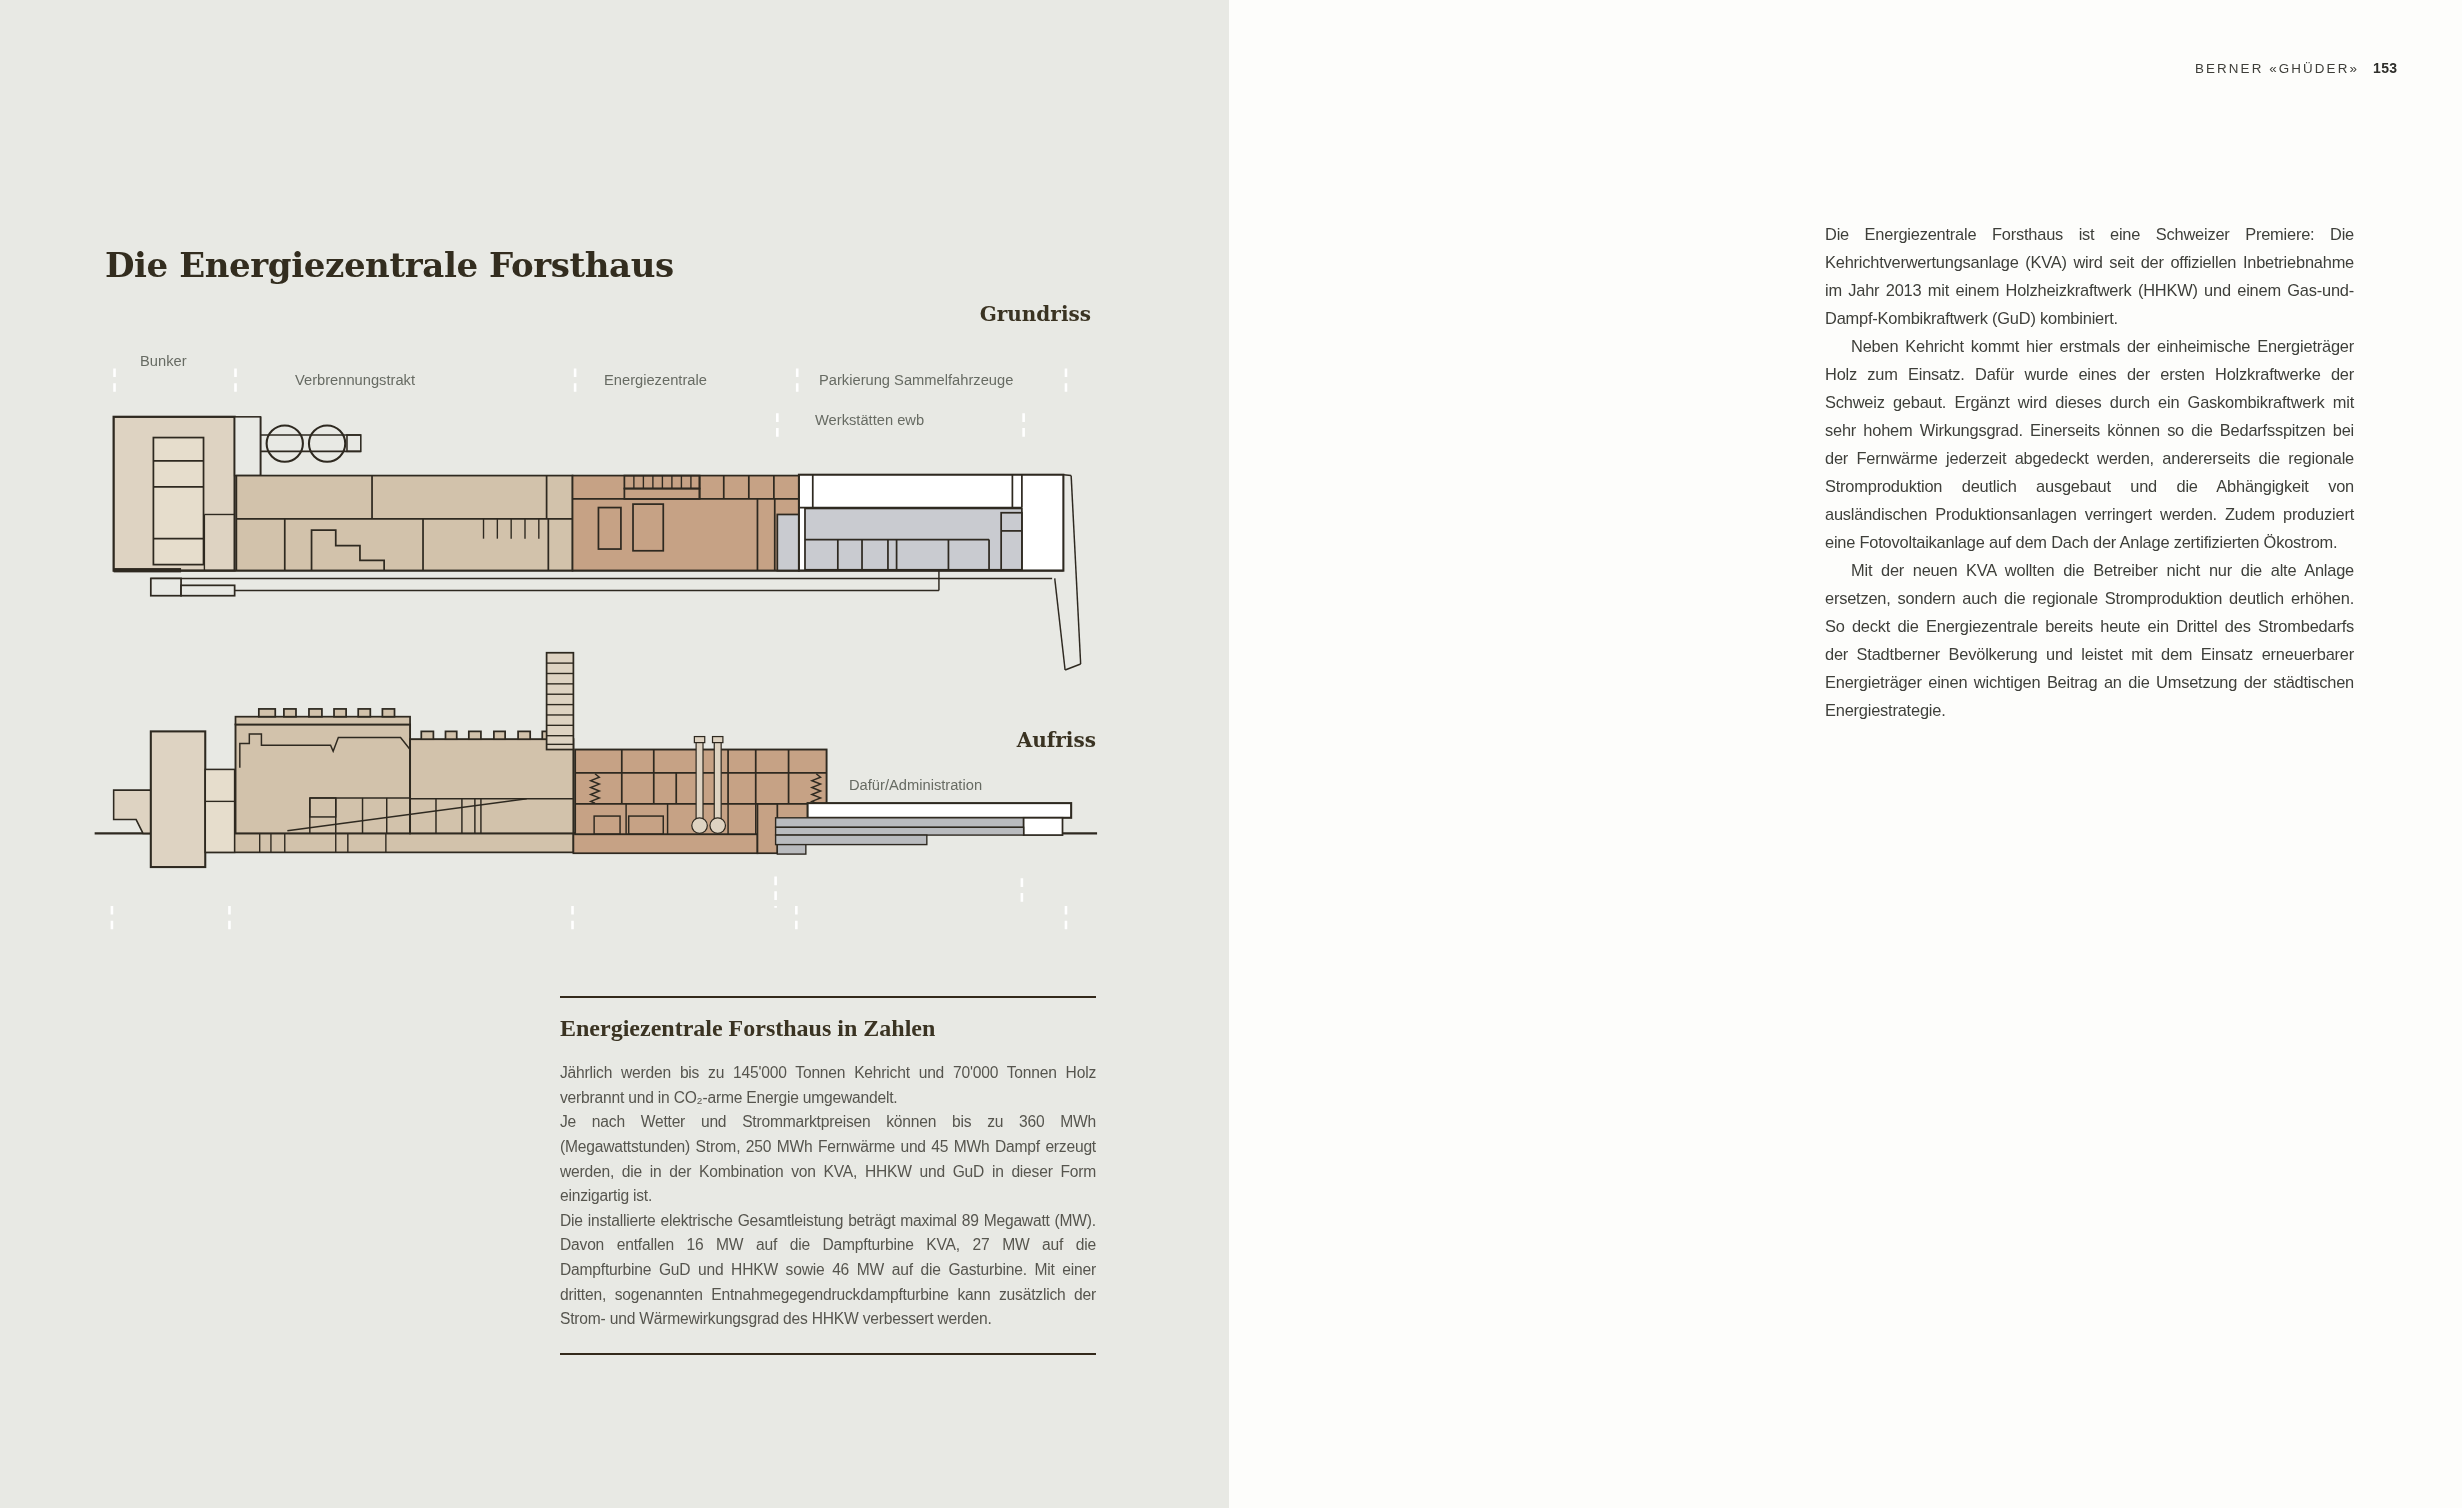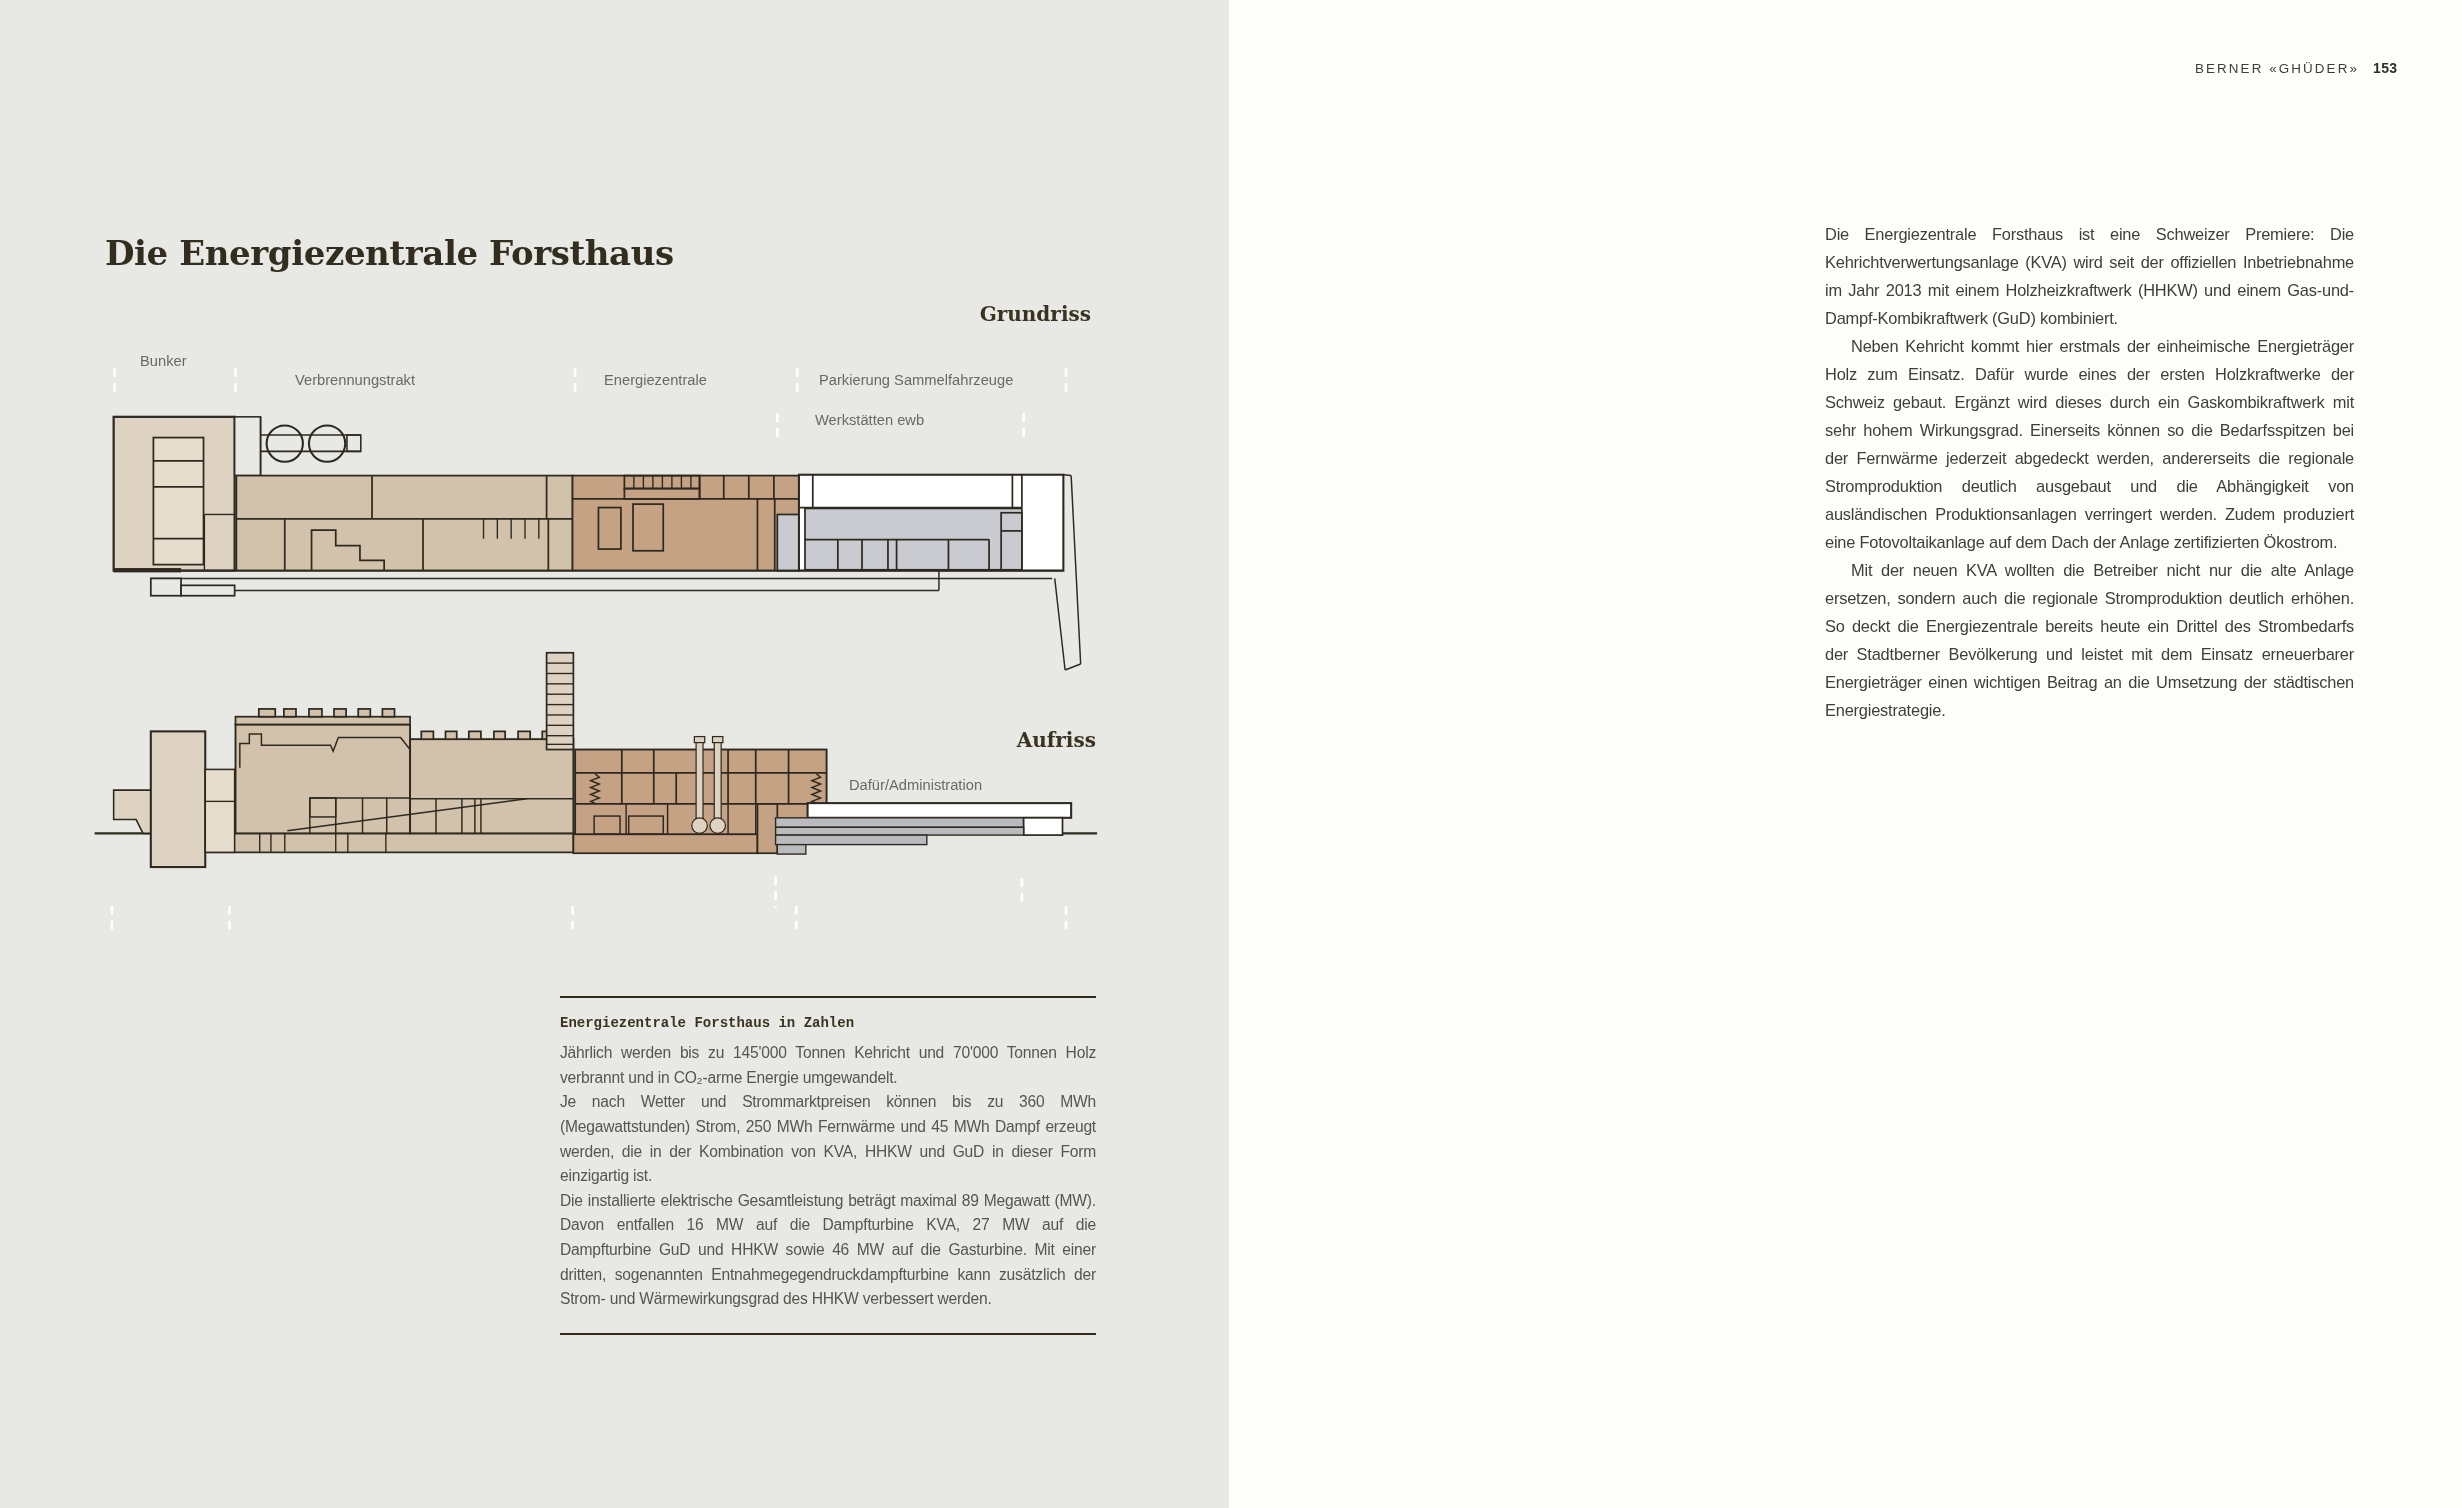--- a/index.html
+++ b/index.html
@@ -5,42 +5,42 @@
   html,body{margin:0;padding:0;}
   body{font-family:"Liberation Sans",sans-serif;}
   .spread{position:relative;width:2462px;height:1509px;background:#fdfdfb;overflow:hidden;}
   .left-page{position:absolute;left:0;top:0;width:1229px;height:1509px;background:#e8e9e4;}
   .right-page{position:absolute;left:1229px;top:0;width:1234px;height:1509px;background:#fdfdfb;}
 
   .running-head{position:absolute;left:2195px;top:60px;display:flex;align-items:baseline;gap:14px;}
   .running-title{font-size:13.4px;letter-spacing:2.1px;color:#3e3e39;}
   .page-number{font-size:14px;font-weight:bold;color:#2e2e2a;letter-spacing:0.4px;}
 
-  .page-title{position:absolute;left:105px;top:210px;font-family:"DejaVu Serif",serif;
+  .page-title{position:absolute;left:105px;top:222px;font-family:"DejaVu Serif",serif;
     font-weight:bold;font-size:34px;color:#332d1f;letter-spacing:-0.4px;}
 
   .diagram-svg{position:absolute;left:86px;top:294px;}
 
   .diag-label{position:absolute;font-size:14.7px;color:#676b63;white-space:nowrap;}
   .zl-0{left:140px;top:353px;}
   .zl-1{left:295px;top:372px;}
   .zl-2{left:604px;top:372px;}
   .zl-3{left:819px;top:372px;}
   .lbl-werkstaetten{left:815px;top:412px;}
   .lbl-buero{left:849px;top:777px;}
   .serif-label{position:absolute;font-family:"DejaVu Serif",serif;font-weight:bold;
     font-size:20px;color:#3a3322;text-align:right;width:173px;white-space:nowrap;}
   .lbl-grundriss{left:918px;top:302px;}
   .lbl-aufriss{left:923px;top:728px;text-align:right;}
 
   .facts-box{position:absolute;left:560px;top:996px;width:536px;
     border-top:2.6px solid #33291b;border-bottom:2.6px solid #33291b;
     padding:17.3px 0 21px 0;box-sizing:border-box;}
-  .facts-heading{font-family:Liberation Mono, monospace;font-weight:bold;font-size:14px;
-    color:#3a3322;margin:0 0 10px 0;}
+  .facts-heading{font-family:Liberation Serif, serif;font-weight:bold;font-size:24px;
+    color:#3a3322;margin:0 0 19px 0;}
   .facts-body p{margin:0;font-size:15.6px;line-height:24.6px;color:#56554e;
     text-align:justify;letter-spacing:-0.2px;}
 
   .article{position:absolute;left:1825px;top:220px;width:529px;}
   .article p{margin:0;font-size:16.4px;line-height:28px;color:#3e3f3a;
     text-align:justify;letter-spacing:-0.2px;}
   .article p + p{text-indent:26px;}
 </style>
 </head>
 <body>

